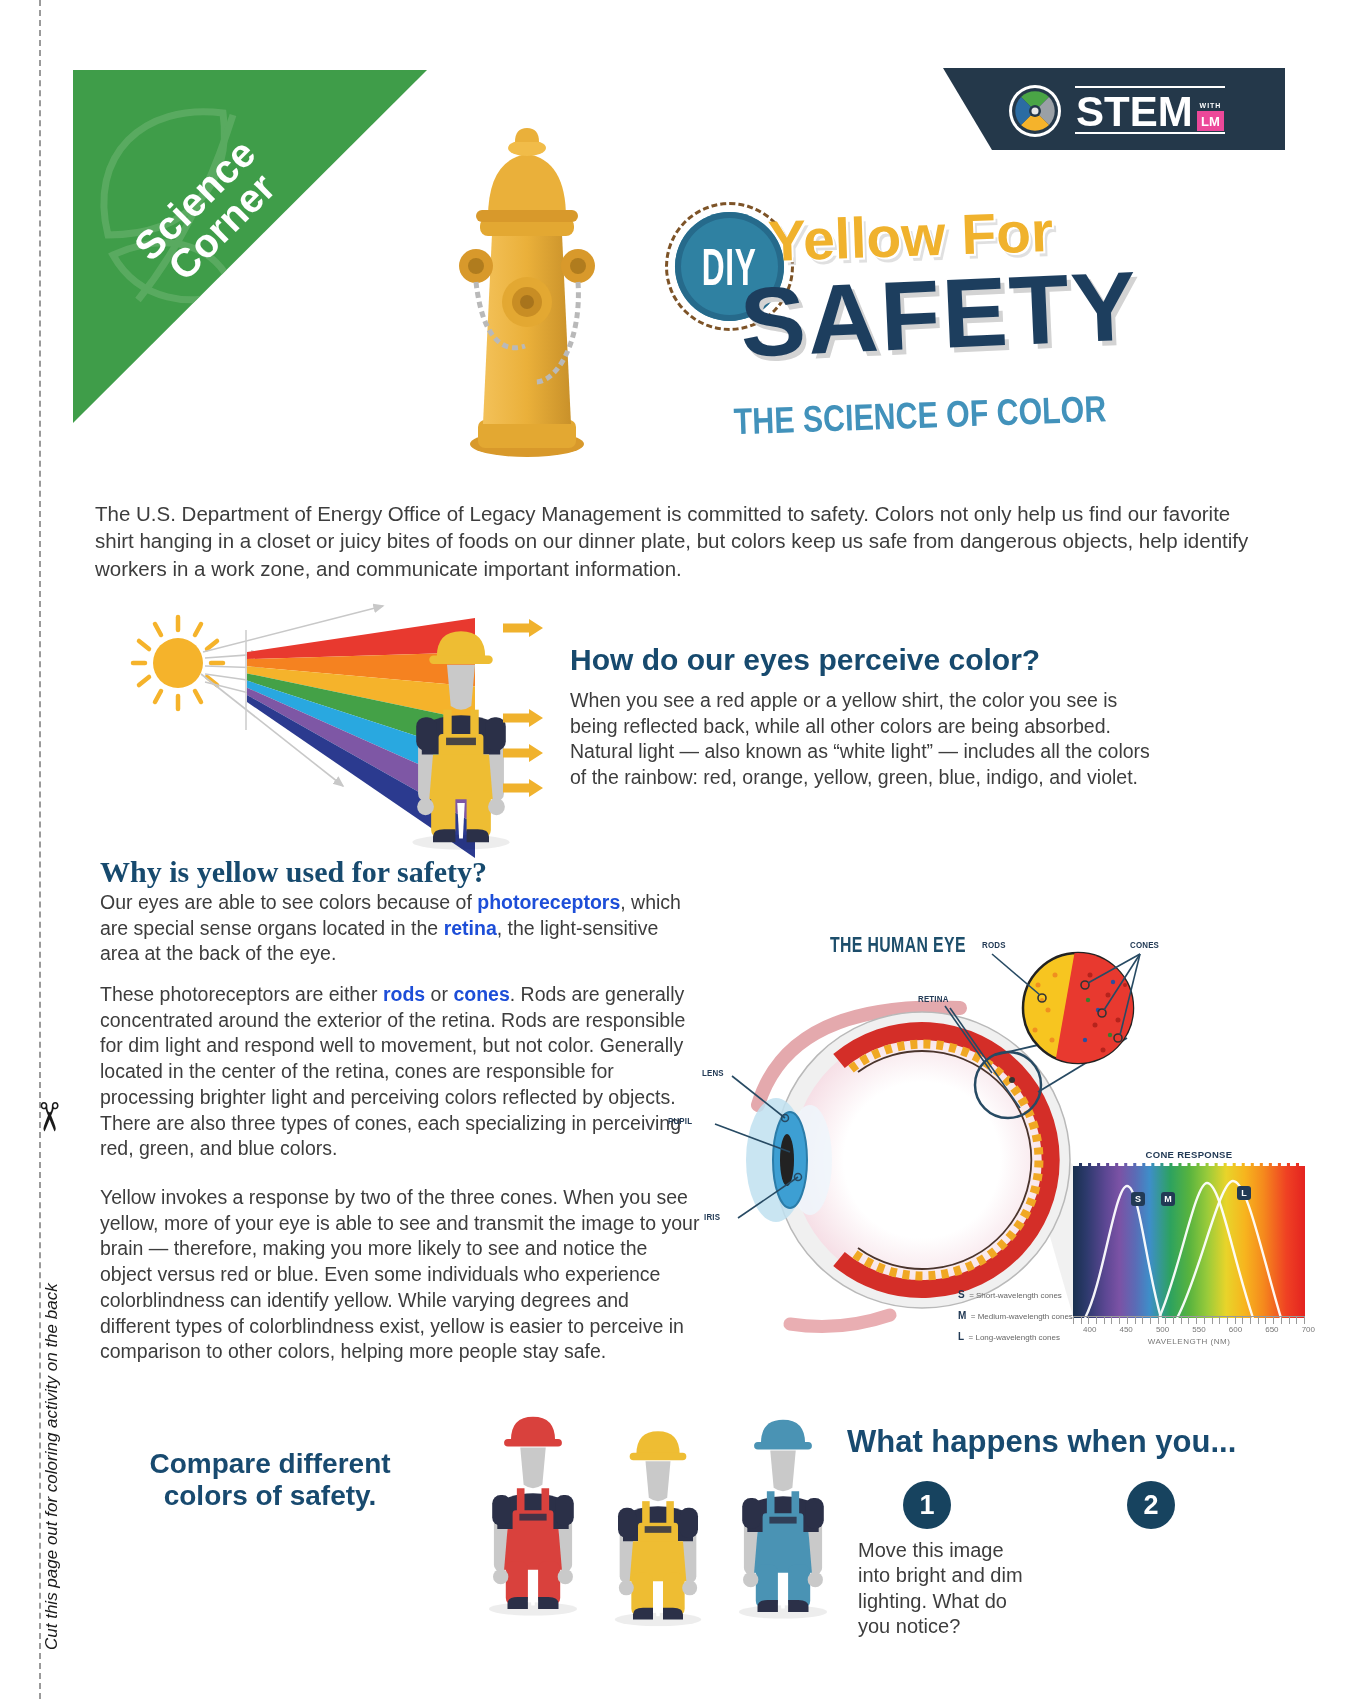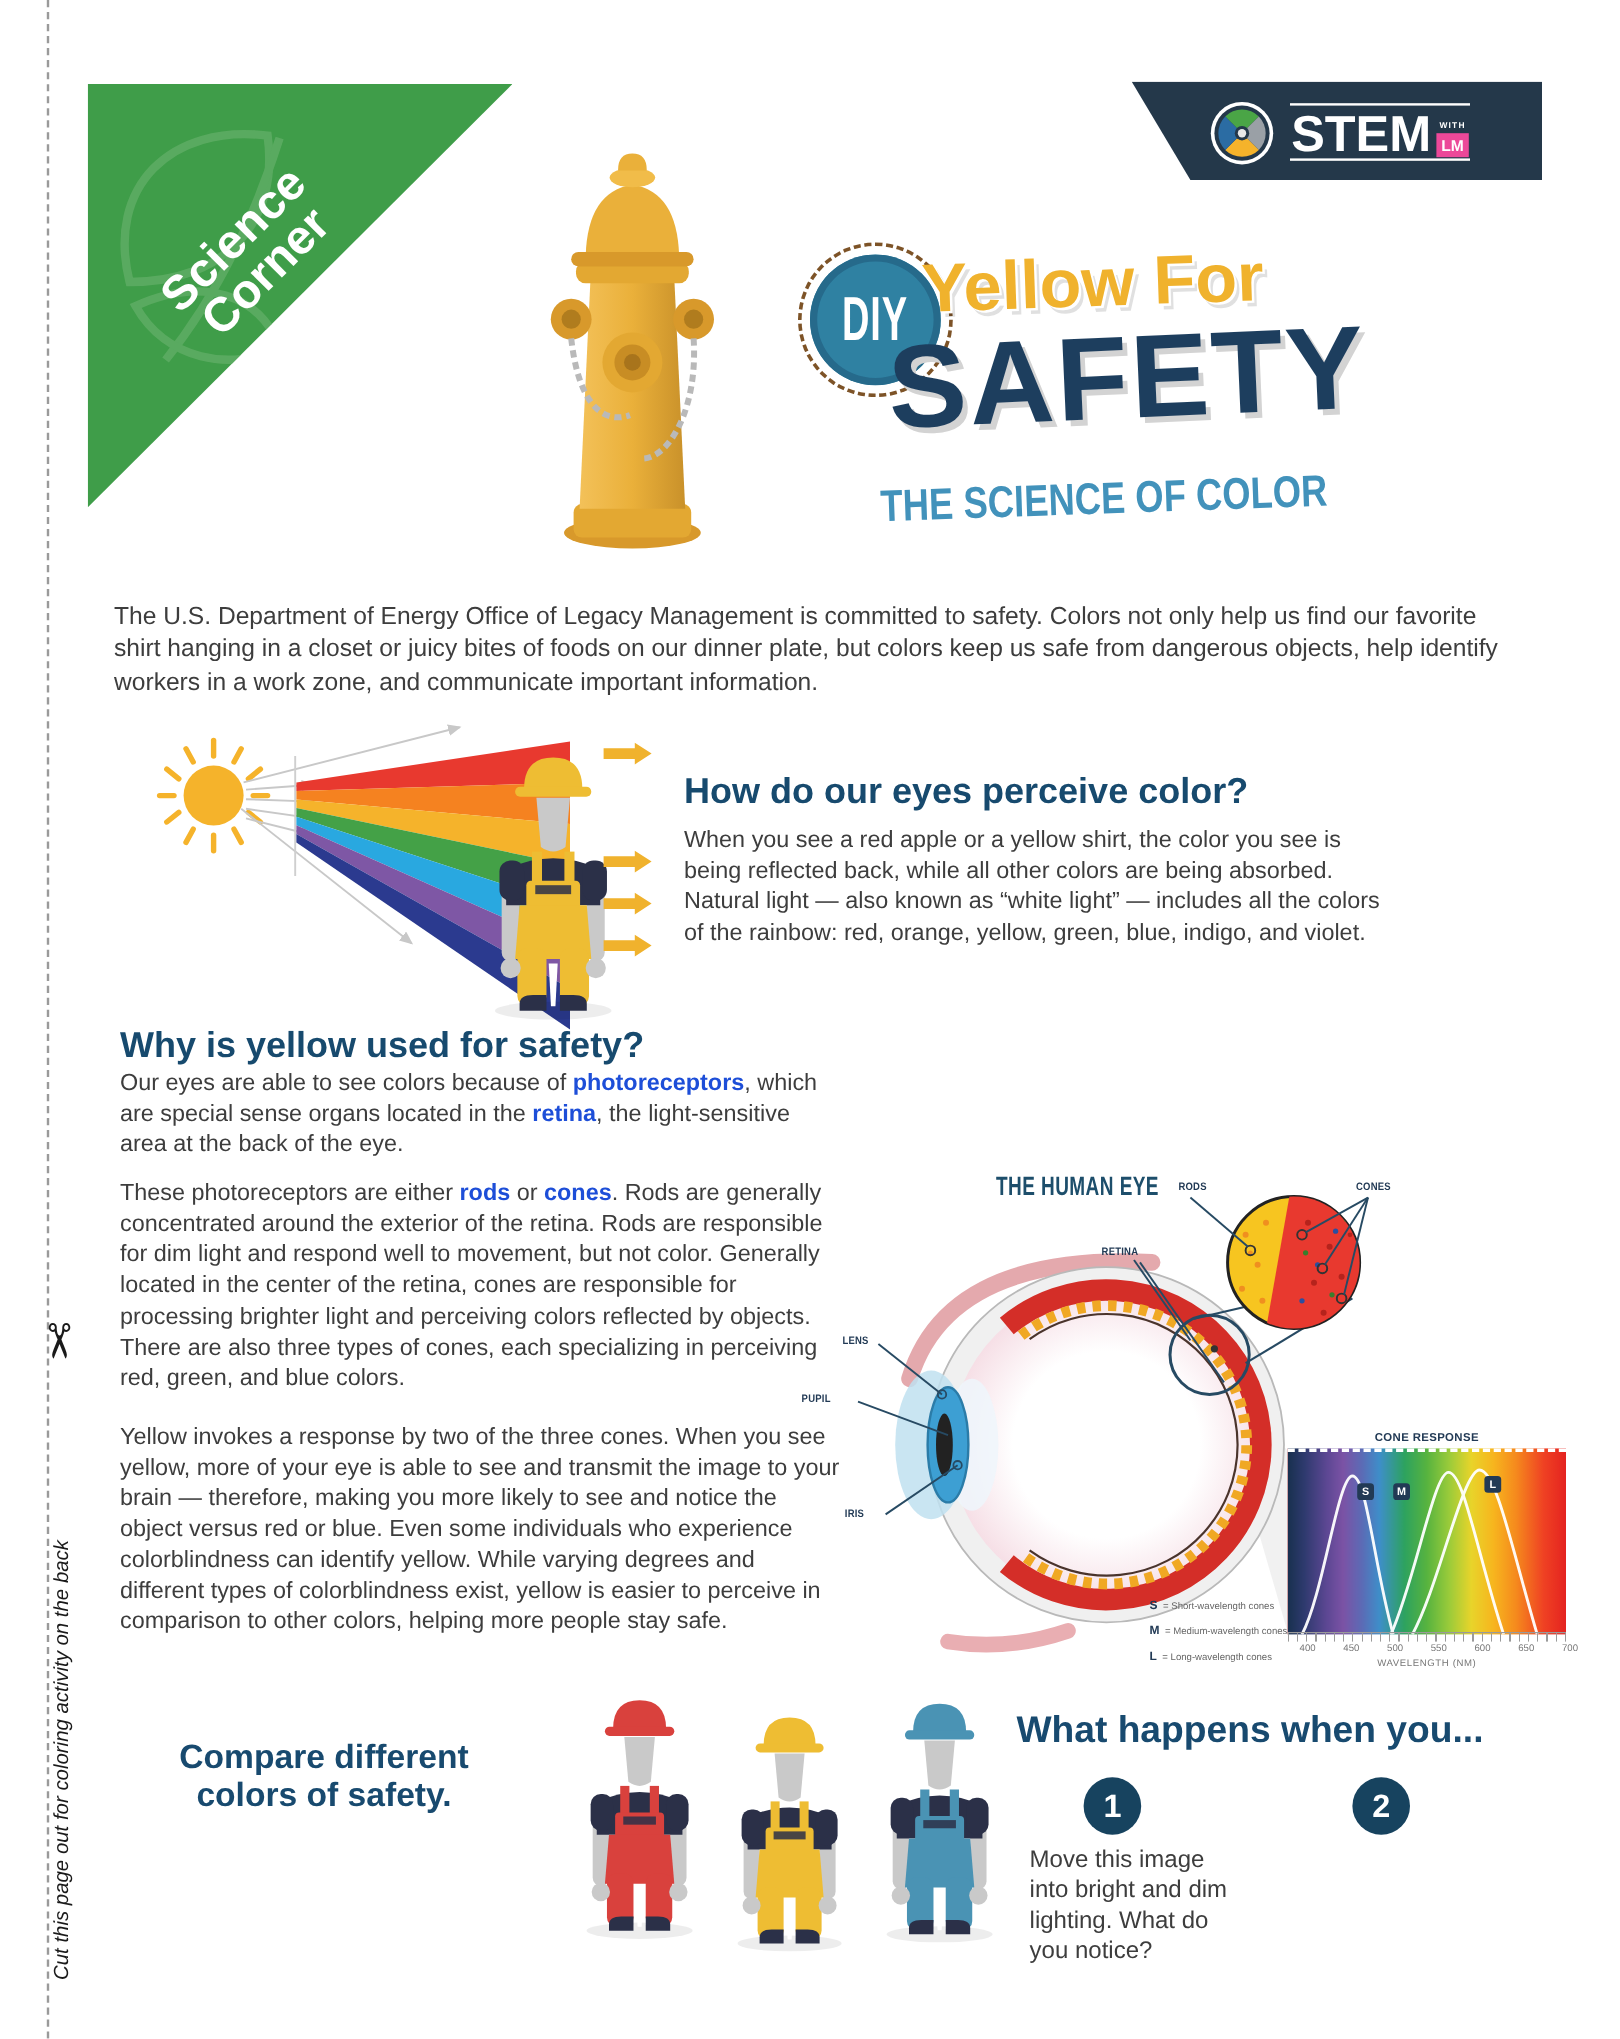--- a/index.html
+++ b/index.html
@@ -186,26 +186,26 @@
       <use href="#yarrow" x="388" y="38"></use>
         <use href="#yarrow" x="388" y="128"></use>
       <use href="#yarrow" x="388" y="163"></use>
         <use href="#yarrow" x="388" y="198"></use>
     </g>
   </svg>
 
   <div class="abs sec-h" style="left:570px;top:643px;">How do our eyes perceive color?</div>
   <div class="abs body-text" style="left:570px;top:688px;width:600px;">When you see a red apple or a yellow shirt, the color you see is being reflected back, while all other colors are being absorbed. Natural light — also known as “white light” — includes all the colors of the rainbow: red, orange, yellow, green, blue, indigo, and violet.</div>
 
-  <div class="abs sec-h" style="left:100px;top:855px;">Why is yellow used for safety?</div>
+  <div class="abs sec-h" style="left:100px;top:855px;font-family:Liberation Serif, serif;">Why is yellow used for safety?</div>
   <p class="abs body-text" style="left:100px;top:890px;width:600px;margin:0;"><span>Our eyes are able to see colors because of </span><b>photoreceptors</b><span>, which are special sense organs located in the </span><b>retina</b><span>, the light-sensitive area at the back of the eye.</span></p>
   <p class="abs body-text" style="left:100px;top:982px;width:600px;margin:0;"><span>These photoreceptors are either </span><b>rods</b><span> or </span><b>cones</b><span>. Rods are generally concentrated around the exterior of the retina. Rods are responsible for dim light and respond well to movement, but not color. Generally located in the center of the retina, cones are responsible for processing brighter light and perceiving colors reflected by objects. There are also three types of cones, each specializing in perceiving red, green, and blue colors.</span></p>
   <p class="abs body-text" style="left:100px;top:1185px;width:600px;margin:0;">Yellow invokes a response by two of the three cones. When you see yellow, more of your eye is able to see and transmit the image to your brain — therefore, making you more likely to see and notice the object versus red or blue. Even some individuals who experience colorblindness can identify yellow. While varying degrees and different types of colorblindness exist, yellow is easier to perceive in comparison to other colors, helping more people stay safe.</p>
 
-  <div class="abs" style="left:640px;top:930px;width:700px;height:430px;margin-top:44px;">
+  <div class="abs" style="left:640px;top:930px;width:700px;height:430px;">
     <svg class="abs" style="left:0;top:0;" width="700" height="430" viewBox="0 0 700 430">
       <defs>
         <radialGradient id="eyeInner">
           <stop offset="60%" stop-color="#ffffff"></stop>
             <stop offset="100%" stop-color="#f6dfe6"></stop>
         </radialGradient>
         <clipPath id="zc">
             <circle cx="438" cy="78" r="55"></circle>
           </clipPath>
       </defs>

